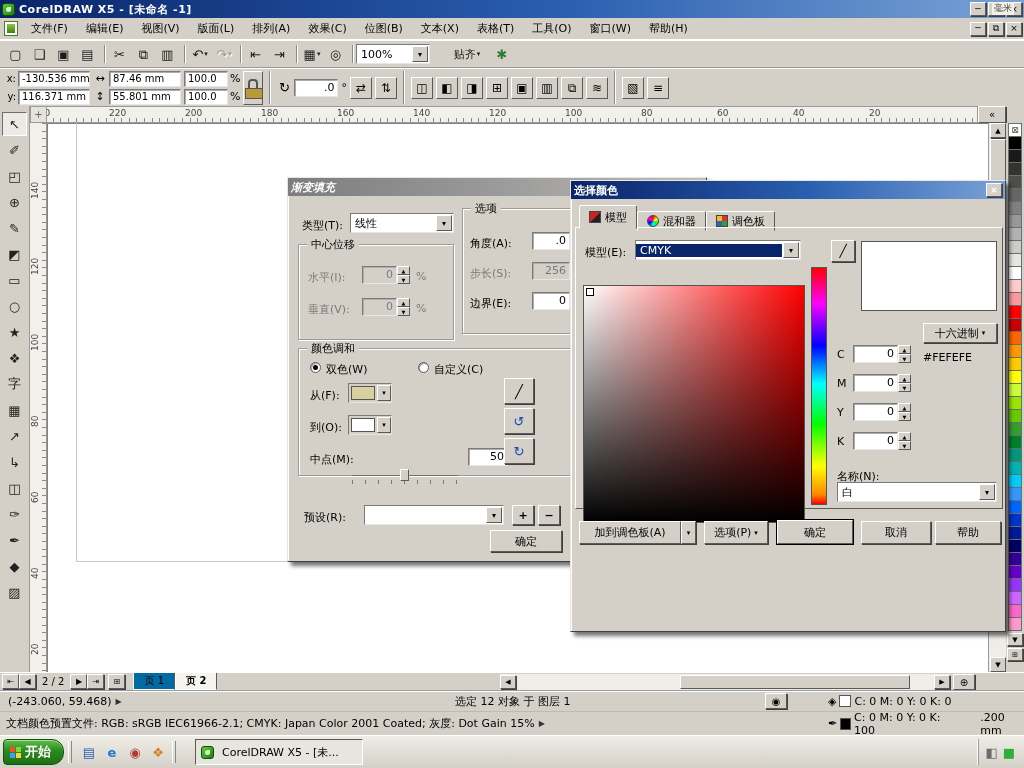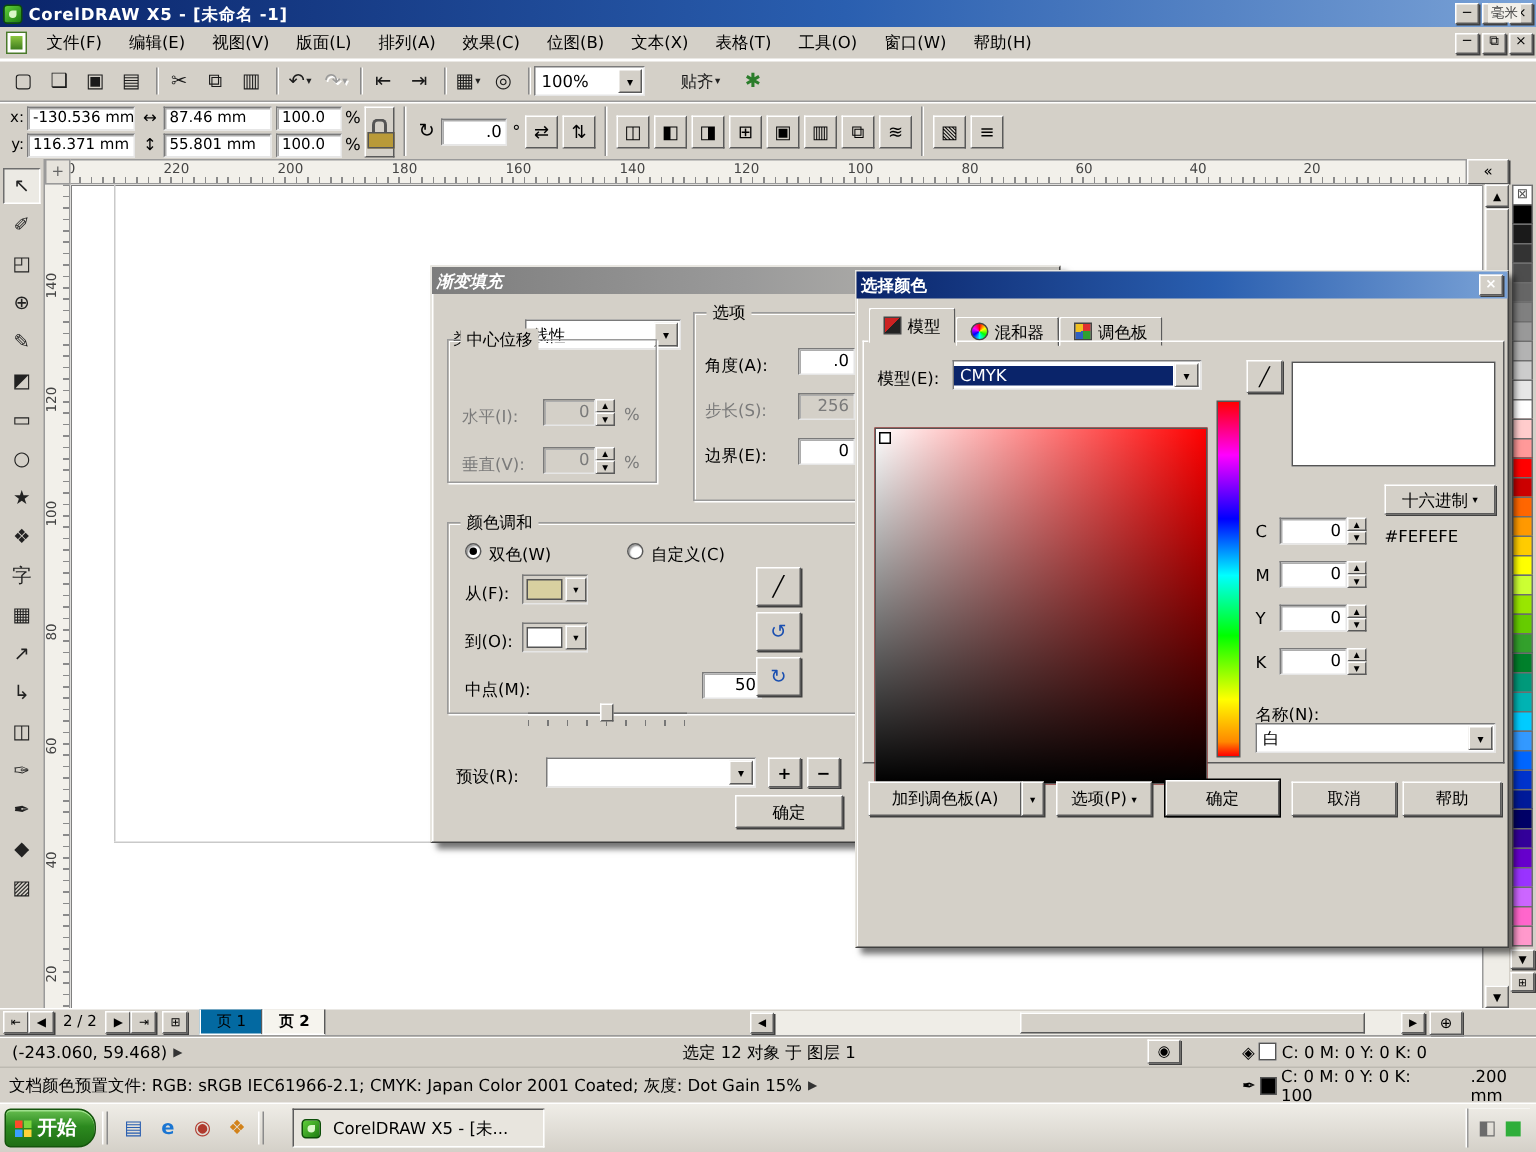--- a/index.html
+++ b/index.html
@@ -575,21 +575,21 @@
   <div class="grp" style="left:174px;top:30px;width:164px;height:126px">
     <span class="lg">选项</span>
   </div>
   <span class="abs" style="left:182px;top:58px">角度(A):</span>
   <span class="field abs" style="left:244px;top:54px;width:38px;height:18px;text-align:right">.0</span>
   <span class="abs" style="left:182px;top:88px;color:#7a7a7a">步长(S):</span>
   <span class="field dis abs" style="left:244px;top:84px;width:38px;height:18px;text-align:right">256</span>
   <span class="abs" style="left:182px;top:118px">边界(E):</span>
   <span class="field abs" style="left:244px;top:114px;width:38px;height:18px;text-align:right">0</span>
 
-  <div class="grp" style="left:10px;top:48px;width:140px;height:96px">
+  <div class="grp" style="left:10px;top:66px;width:156px;height:96px">
     <span class="lg">中心位移</span>
   </div>
   <span class="abs" style="left:20px;top:92px;color:#7a7a7a">水平(I):</span>
   <div class="spinfield abs" style="left:74px;top:88px;width:48px">
     <span class="field dis">0</span>
     <span class="spin">
         <span class="btn">▲</span>
         <span class="btn">▼</span>
       </span>
   </div>

